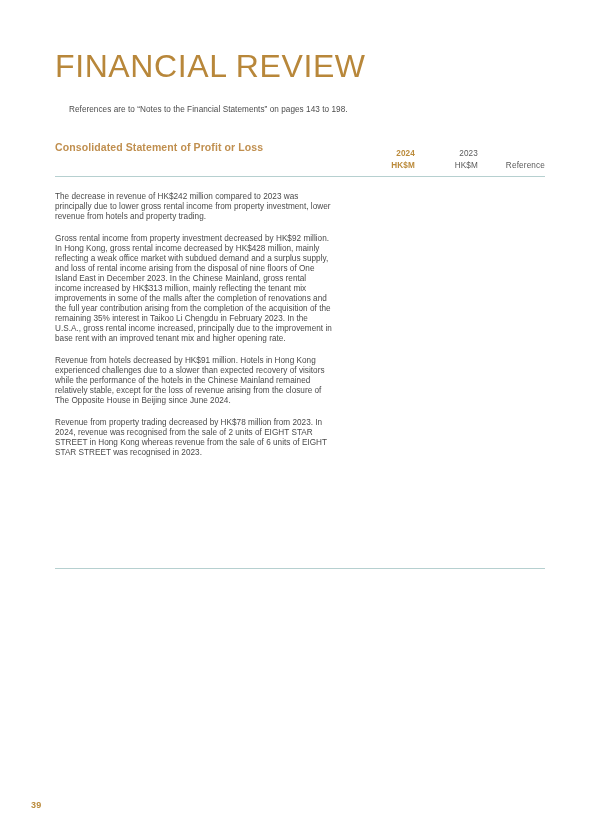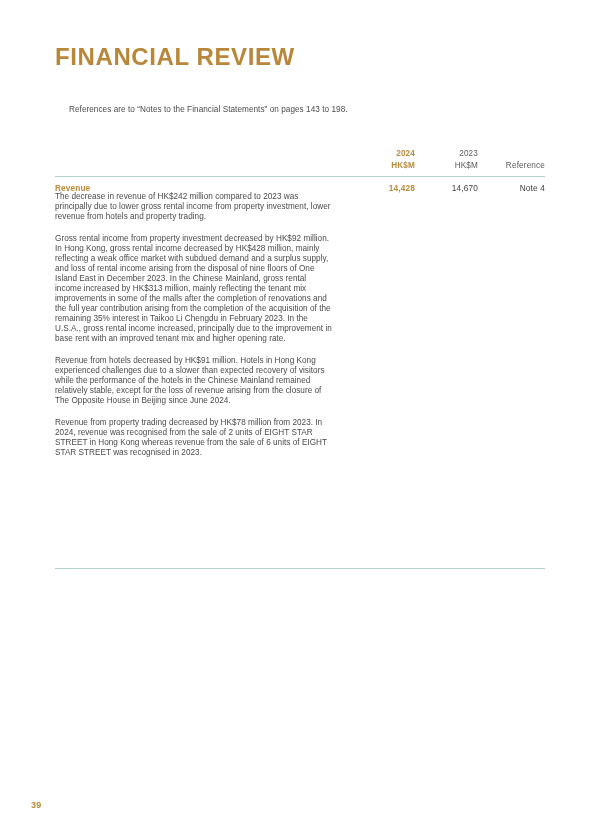--- a/index.html
+++ b/index.html
@@ -19,24 +19,24 @@
     position: absolute;
     inset: 0;
     background: #ffffff;
   }
 
   
   .page-title {
     position: absolute;
     left: 55px;
     top: 27px;
-    font-size: 24px;
+    font-size: 32px;
     letter-spacing: 0.6px;
     color: #b8873a;
-    font-weight: 700;
+    font-weight: 400;
     white-space: nowrap;
   }
 
   
   .ref-note {
     position: absolute;
     left: 69px;
     top: 105px;
     font-size: 8.2px;
     color: #4c4c4c;
@@ -178,45 +178,40 @@
 </style>
 </head>
 <body>
 
 <div class="page">
 
   <h1 class="page-title">FINANCIAL REVIEW</h1>
 
   <div class="ref-note">References are to “Notes to the Financial Statements” on pages 143 to 198.</div>
 
+  <h2 class="section-heading">Consolidated Statement of Profit or Loss</h2>
 
   <div class="table-area">
 
     <div class="col-head-row">
       <div class="col-head col-2024">
         <span class="l1">2024</span>
         <span class="l2">HK$M</span>
       </div>
       <div class="col-head col-2023">
         <span class="l1">2023</span>
         <span class="l2">HK$M</span>
       </div>
       <div class="col-head col-ref">
         <span class="l2">Reference</span>
       </div>
     </div>
 
     <div class="rule"></div>
 
-    <div class="value-row">
-      <div class="row-label">Revenue</div>
-      <div class="val val-2024">14,428</div>
-      <div class="val val-2023">14,670</div>
-      <div class="val val-ref">Note 4</div>
-    </div>
 
   </div>
 
   <div class="body-copy">
     <p class="para">The decrease in revenue of HK$242 million compared to 2023 was principally due to lower gross rental income from property investment, lower revenue from hotels and property trading.</p>
     <p class="para">Gross rental income from property investment decreased by HK$92 million. In Hong Kong, gross rental income decreased by HK$428 million, mainly reflecting a weak office market with subdued demand and a surplus supply, and loss of rental income arising from the disposal of nine floors of One Island East in December 2023. In the Chinese Mainland, gross rental income increased by HK$313 million, mainly reflecting the tenant mix improvements in some of the malls after the completion of renovations and the full year contribution arising from the completion of the acquisition of the remaining 35% interest in Taikoo Li Chengdu in February 2023. In the U.S.A., gross rental income increased, principally due to the improvement in base rent with an improved tenant mix and higher opening rate.</p>
     <p class="para">Revenue from hotels decreased by HK$91 million. Hotels in Hong Kong experienced challenges due to a slower than expected recovery of visitors while the performance of the hotels in the Chinese Mainland remained relatively stable, except for the loss of revenue arising from the closure of The Opposite House in Beijing since June 2024.</p>
     <p class="para">Revenue from property trading decreased by HK$78 million from 2023. In 2024, revenue was recognised from the sale of 2 units of EIGHT STAR STREET in Hong Kong whereas revenue from the sale of 6 units of EIGHT STAR STREET was recognised in 2023.</p>
   </div>
 

